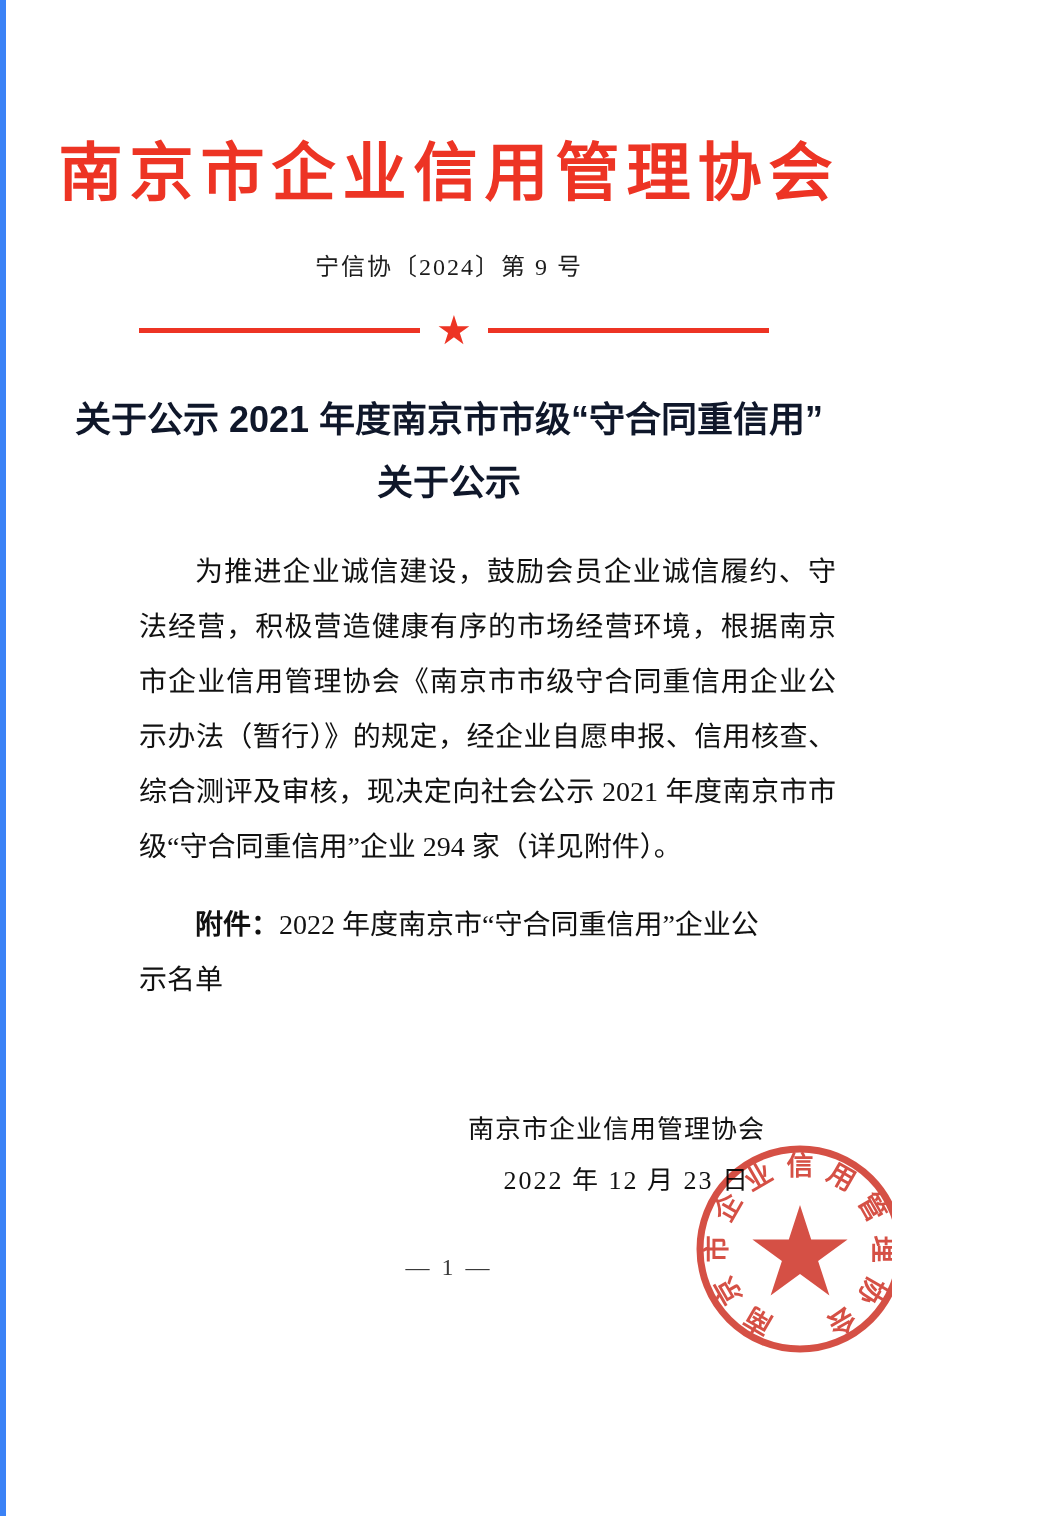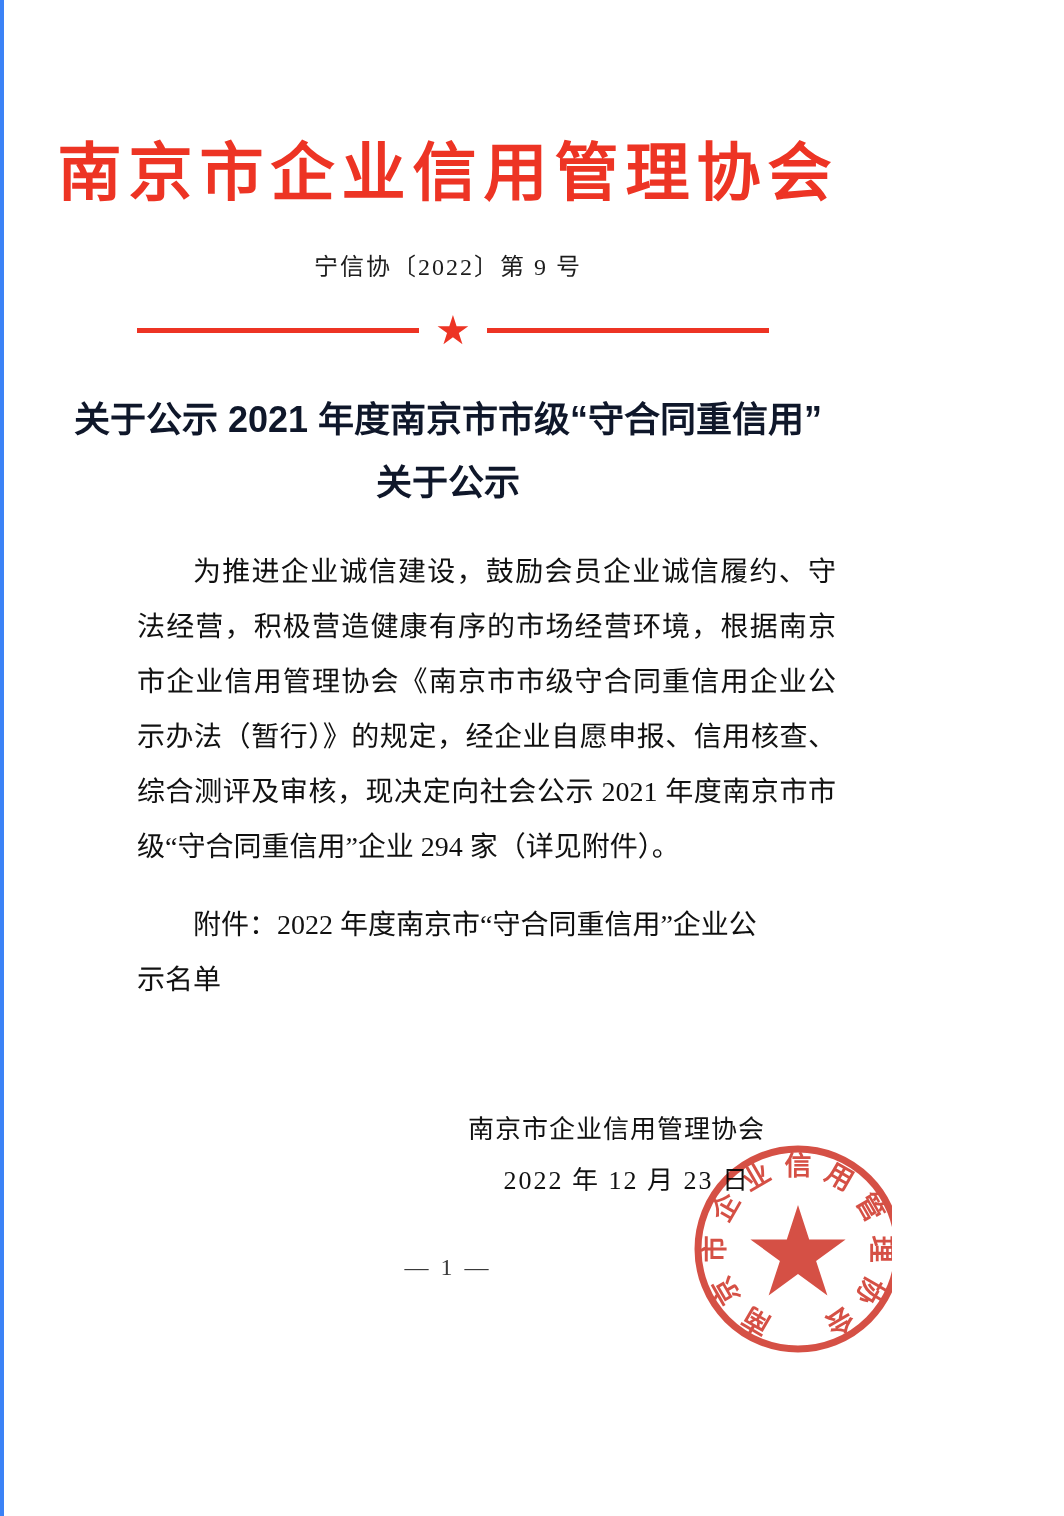--- a/index.html
+++ b/index.html
@@ -11,21 +11,21 @@
   html,body{background:#ffffff;}
   body{
     font-family:"Liberation Serif","DejaVu Serif",serif;
     color:var(--ink);
   }
   .page{
     position:relative;
     width:892px;
     height:1516px;
     background:#ffffff;
-    border-left:4px solid #3b82f6;
+    border-left:6px solid #3b82f6;
     overflow:hidden;
   }
   .header-title{
     margin-top:138px;
     text-align:center;
     font-family:"Liberation Sans","DejaVu Sans",sans-serif;
     font-weight:bold;
     font-size:64px;
     line-height:70px;
     letter-spacing:7px;
@@ -79,21 +79,21 @@
     color:var(--ink);
   }
   .attachment{
     margin:23px 123px 0 133px;
     font-size:28px;
     line-height:55px;
     text-indent:2em;
   }
   .attachment .att-label{
     font-family:"Liberation Sans","DejaVu Sans",sans-serif;
-    font-weight:normal;
+    font-weight:bold;
   }
   .signature{
     margin-top:103px;
     position:relative;
     z-index:2;
   }
   .sig-name{
     text-align:right;
     padding-right:127px;
     font-size:26px;
@@ -141,21 +141,21 @@
     letter-spacing:3px;
   }
 </style>
 </head>
 <body>
 
 <div class="page">
 
   <div class="header-title">南京市企业信用管理协会</div>
 
-  <div class="doc-number">宁信协〔2022〕第 9 号</div>
+  <div class="doc-number">宁信协〔2024〕第 9 号</div>
 
   <div class="divider">
     <div class="rule"></div>
     <div class="star">★</div>
     <div class="rule"></div>
   </div>
 
   <div class="notice-title">
     <span>关于公示 2021 年度南京市市级“守合同重信用”</span>
     <span>关于公示</span>

